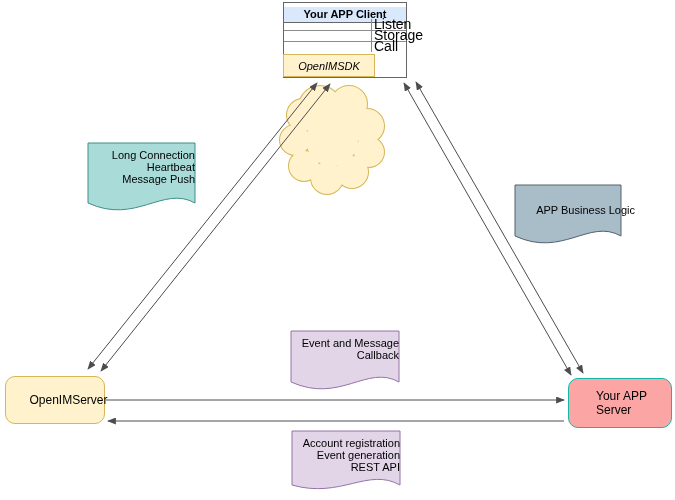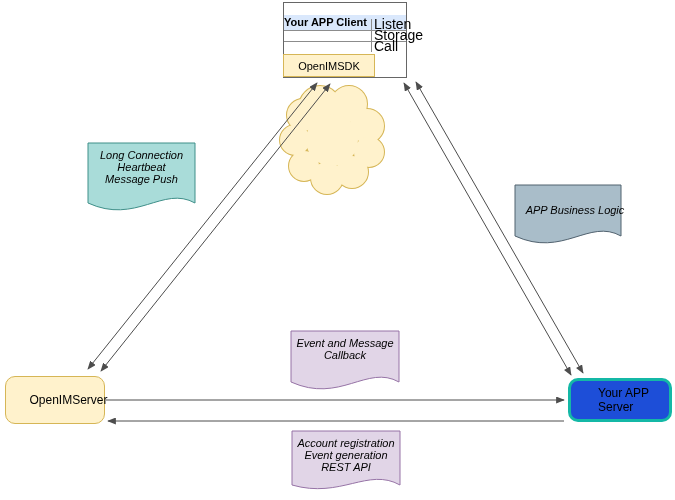--- a/index.html
+++ b/index.html
@@ -3,45 +3,45 @@
 <meta charset="utf-8">
 <style>
   html,body{margin:0;padding:0;background:#ffffff;}
   body{font-family:"Liberation Sans","DejaVu Sans",sans-serif;color:#000;}
   #canvas{position:relative;width:675px;height:500px;background:#fff;overflow:hidden;}
   svg.layer{position:absolute;left:0;top:0;width:675px;height:500px;}
 
   
   .client-box{position:absolute;left:283px;top:2px;width:124px;height:76px;
     background:#fff;border:1px solid #666;box-sizing:border-box;}
-  .client-header{position:absolute;left:0;top:12px;width:100%;height:16px;
+  .client-header{position:absolute;left:0;top:4px;width:100%;height:16px;
     background:#dae8fc;border-bottom:1px solid #666;box-sizing:border-box;
-    font-weight:bold;font-size:11px;line-height:15px;text-align:left;}
+    font-weight:bold;font-size:11px;line-height:15px;text-align:center;}
   .client-hline{position:absolute;left:0;width:100%;height:1px;background:#8c8c8c;}
   .client-vline{position:absolute;left:87px;top:16px;width:1px;height:33px;background:#8c8c8c;}
   .client-row{position:absolute;left:90px;font-size:14px;line-height:11px;white-space:nowrap;}
 
   .sdk-box{position:absolute;left:283px;top:54px;width:92px;height:23px;
     background:#fff2cc;border:1px solid #d6b656;box-sizing:border-box;
-    font-size:11px;display:flex;align-items:center;justify-content:center;}
+    font-size:11px;display:flex;align-items:center;justify-content:center;font-style:italic;}
 
   
   .cloud-text{position:absolute;left:287px;top:88px;width:97px;text-align:center;
     font-size:10px;line-height:12px;}
 
   
-  .note-text{position:absolute;text-align:center;font-size:11px;line-height:12px;font-style:italic;}
+  .note-text{position:absolute;text-align:right;font-size:11px;line-height:12px;}
 
   
   .server-box{position:absolute;box-sizing:border-box;border-radius:10px;
     display:flex;align-items:center;justify-content:center;font-size:12px;padding-left:27px;}
   .server-box.openim{left:5px;top:376px;width:100px;height:48px;
     background:#fff2cc;border:1px solid #d6b656;}
-  .server-box.app{left:568px;top:378px;width:104px;height:44px;
-    background:#1d4ed8;border:3px solid #14b8a6;}
+  .server-box.app{left:568px;top:378px;width:104px;height:50px;
+    background:#fca5a5;border:1px solid #14b8a6;}
 </style>
 </head>
 <body>
 
 <div id="canvas">
 
   <svg class="layer" viewBox="0 0 675 500" xmlns="http://www.w3.org/2000/svg">
     <defs>
       <marker id="arrowhead" viewBox="0 0 10 8" markerWidth="9" markerHeight="7" refX="9" refY="4" orient="auto-start-reverse">
         <path d="M0,0 L10,4 L0,8 Z" fill="#4d4d4d"></path>

